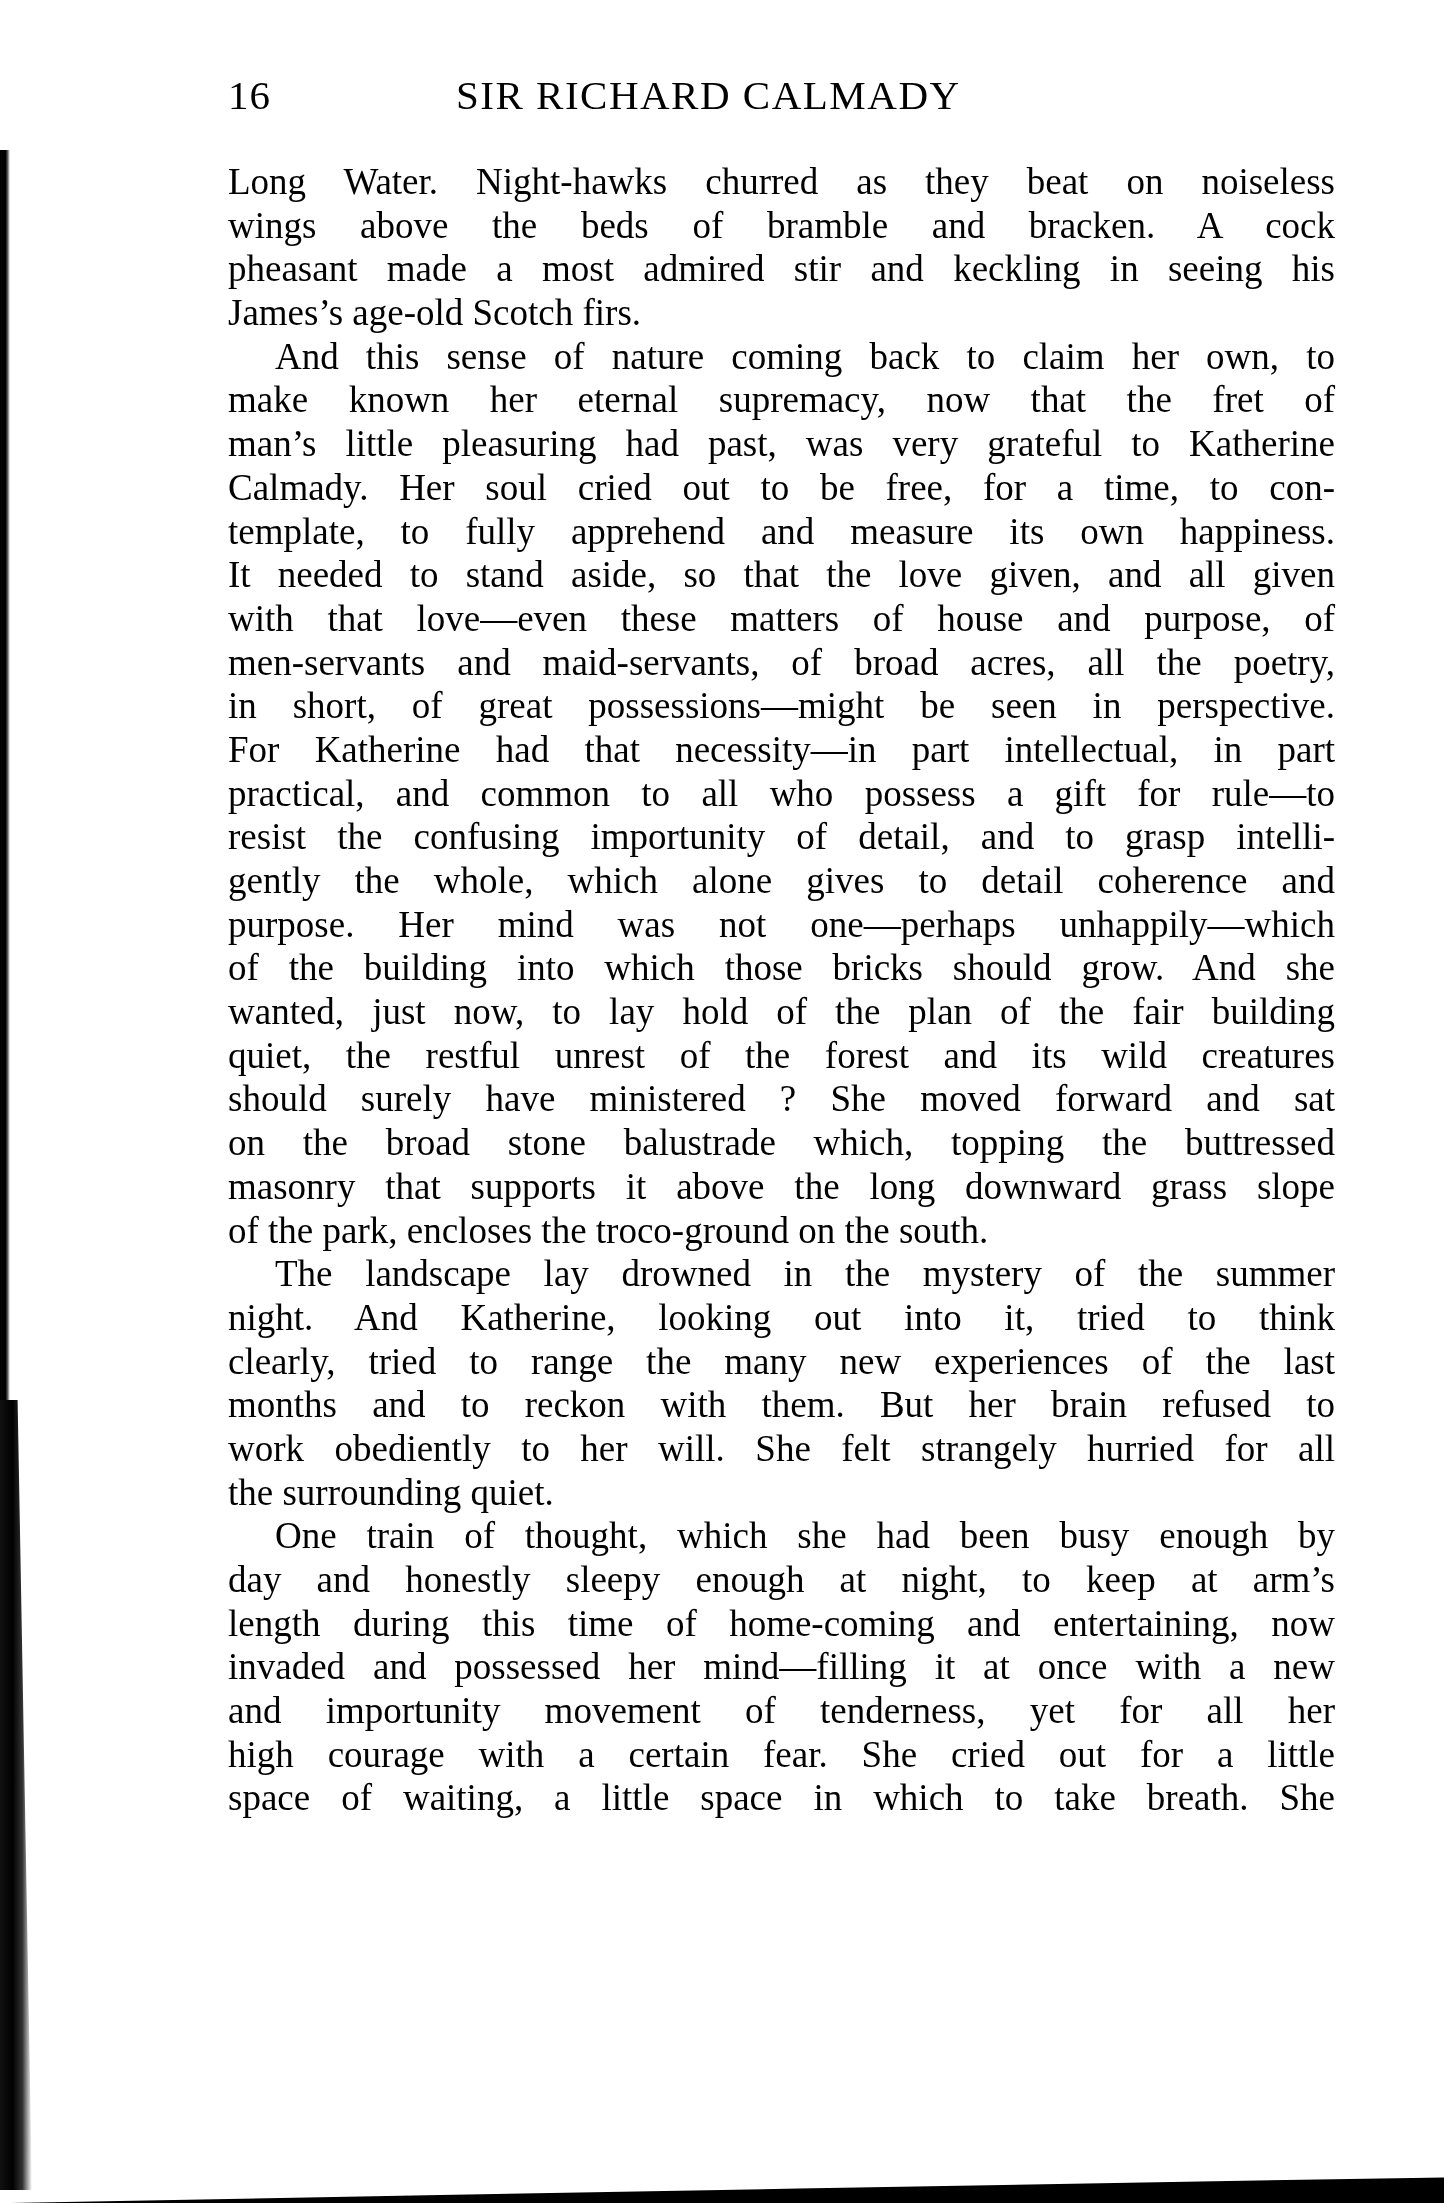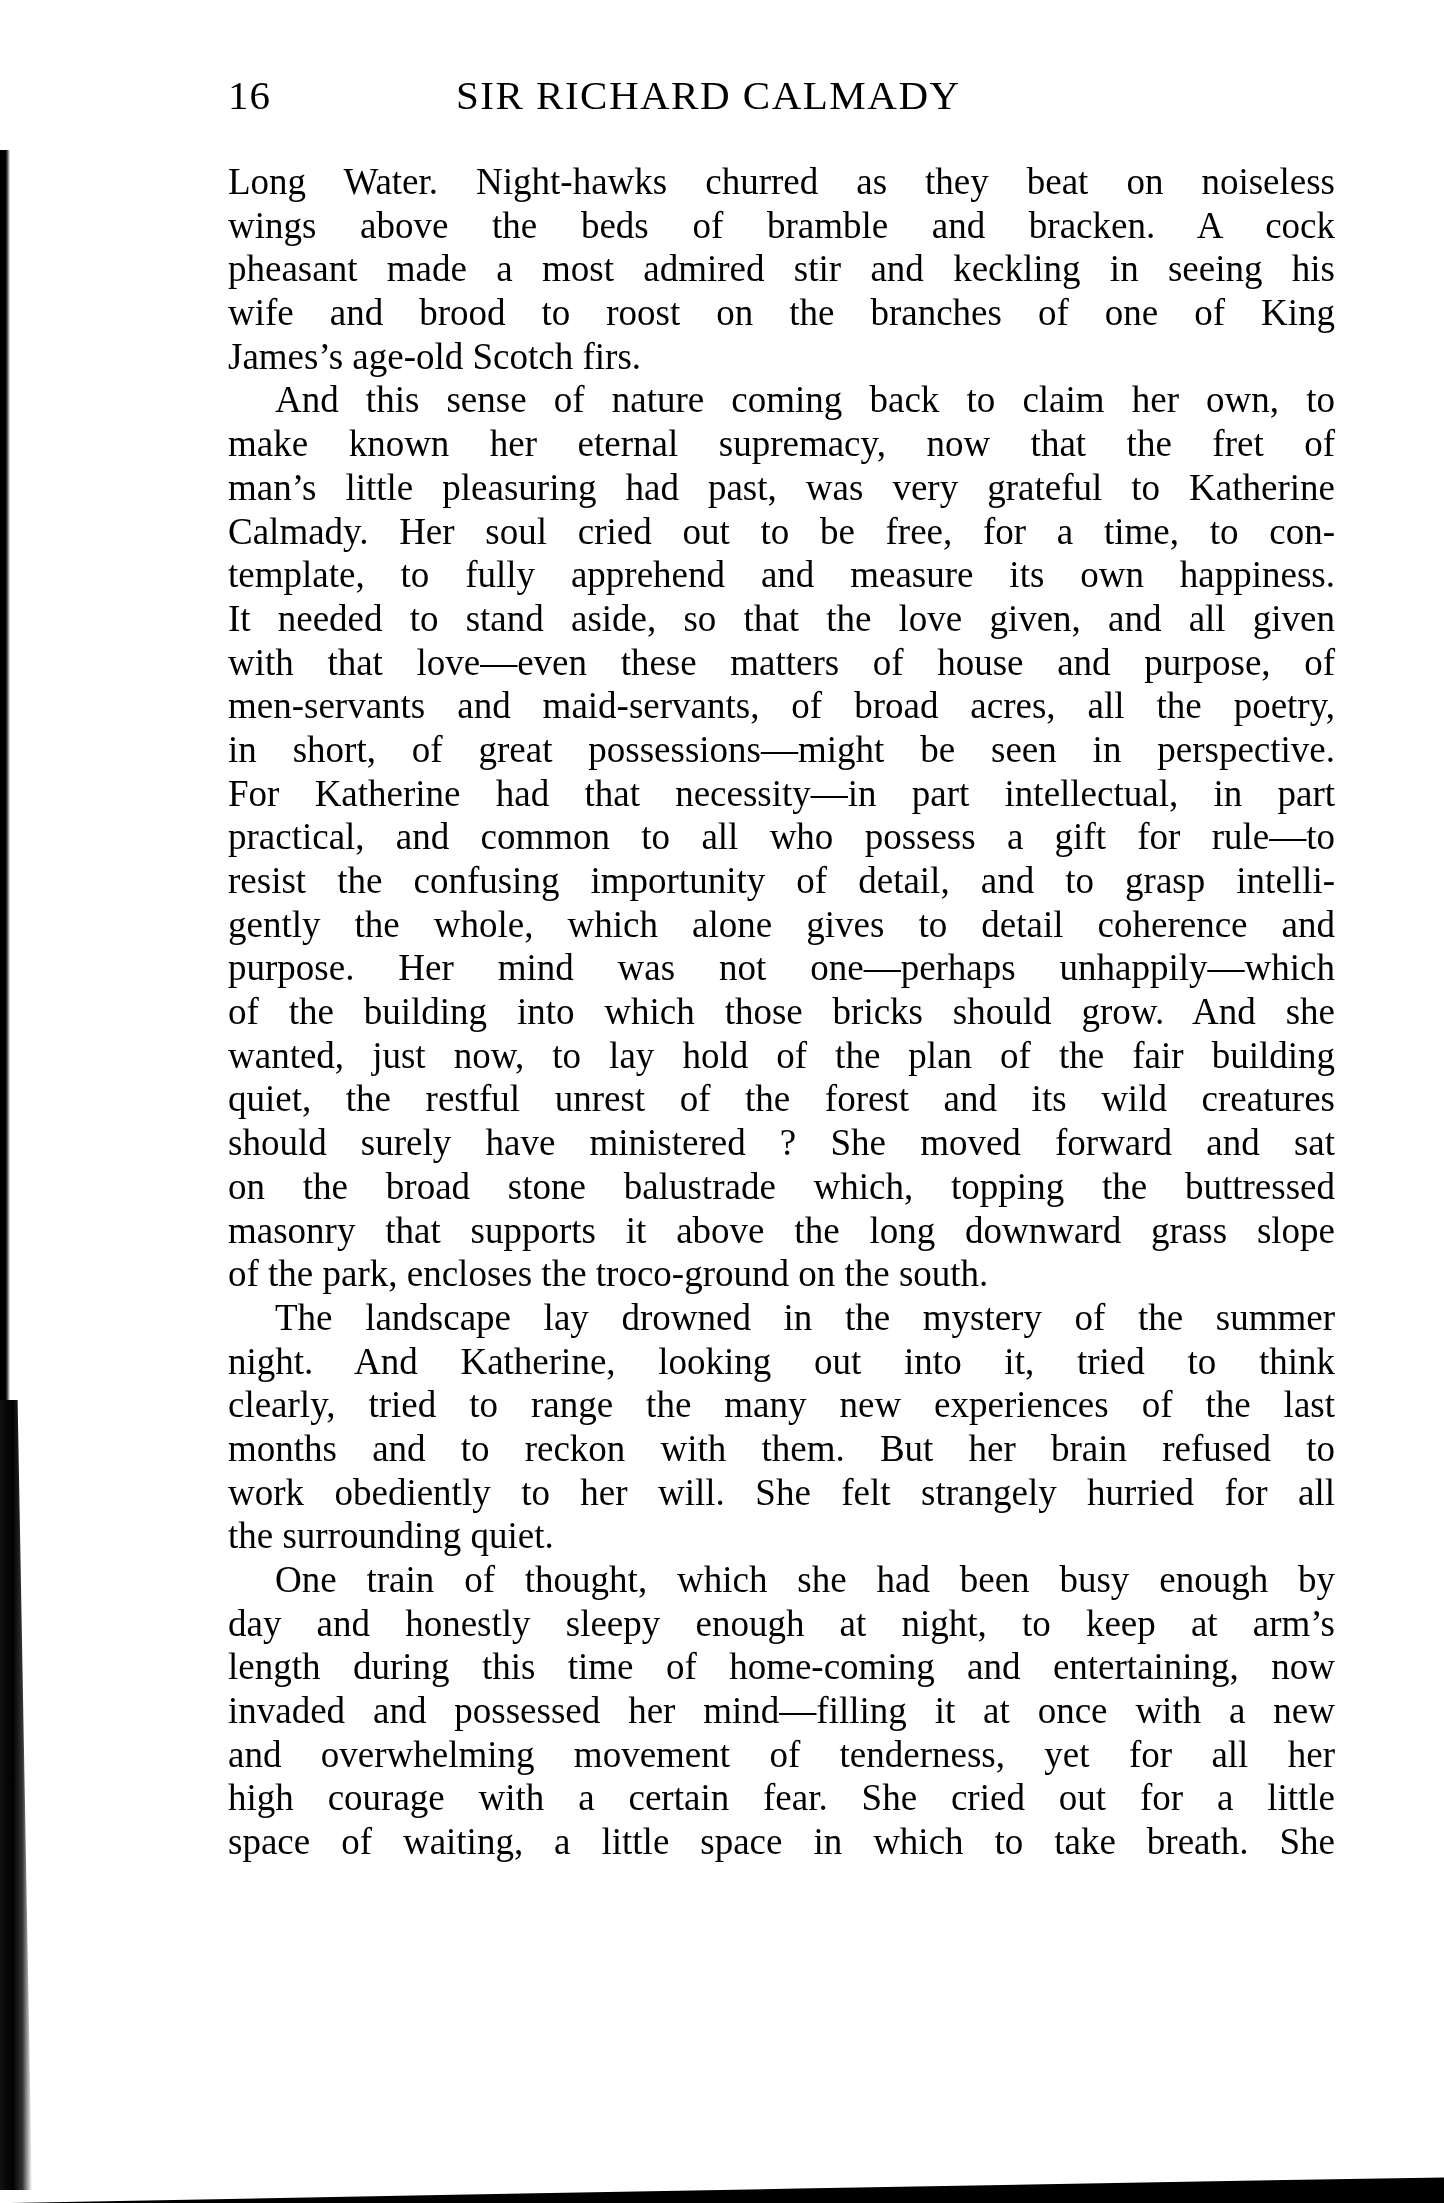--- a/index.html
+++ b/index.html
@@ -106,21 +106,20 @@
   <div class="running-head">
     <span class="page-number">16</span>
     <span class="book-title">SIR RICHARD CALMADY</span>
   </div>
 
   <div class="text-block" id="text-block">
       <div class="paragraph">
         <span class="line">Long Water.  Night-hawks churred as they beat on noiseless</span>
         <span class="line">wings above the beds of bramble and bracken.  A cock</span>
         <span class="line">pheasant made a most admired stir and keckling in seeing his</span>
-        <span class="line">wife and brood to roost on the branches of one of King</span>
         <span class="line last">James’s age-old Scotch firs.</span>
       </div>
       <div class="paragraph">
         <span class="line indent">And this sense of nature coming back to claim her own, to</span>
         <span class="line">make known her eternal supremacy, now that the fret of</span>
         <span class="line">man’s little pleasuring had past, was very grateful to Katherine</span>
         <span class="line">Calmady.  Her soul cried out to be free, for a time, to con-</span>
         <span class="line">template, to fully apprehend and measure its own happiness.</span>
         <span class="line">It needed to stand aside, so that the love given, and all given</span>
         <span class="line">with that love—even these matters of house and purpose, of</span>
@@ -145,18 +144,18 @@
         <span class="line">clearly, tried to range the many new experiences of the last</span>
         <span class="line">months and to reckon with them.  But her brain refused to</span>
         <span class="line">work obediently to her will.  She felt strangely hurried for all</span>
         <span class="line last">the surrounding quiet.</span>
       </div>
       <div class="paragraph">
         <span class="line indent">One train of thought, which she had been busy enough by</span>
         <span class="line">day and honestly sleepy enough at night, to keep at arm’s</span>
         <span class="line">length during this time of home-coming and entertaining, now</span>
         <span class="line">invaded and possessed her mind—filling it at once with a new</span>
-        <span class="line">and overwhelming movement of tenderness, yet for all her</span>
+        <span class="line">and importunity movement of tenderness, yet for all her</span>
         <span class="line">high courage with a certain fear.  She cried out for a little</span>
         <span class="line">space of waiting, a little space in which to take breath.  She</span>
       </div>
     </div>
 </div>
 
 </body></html>

